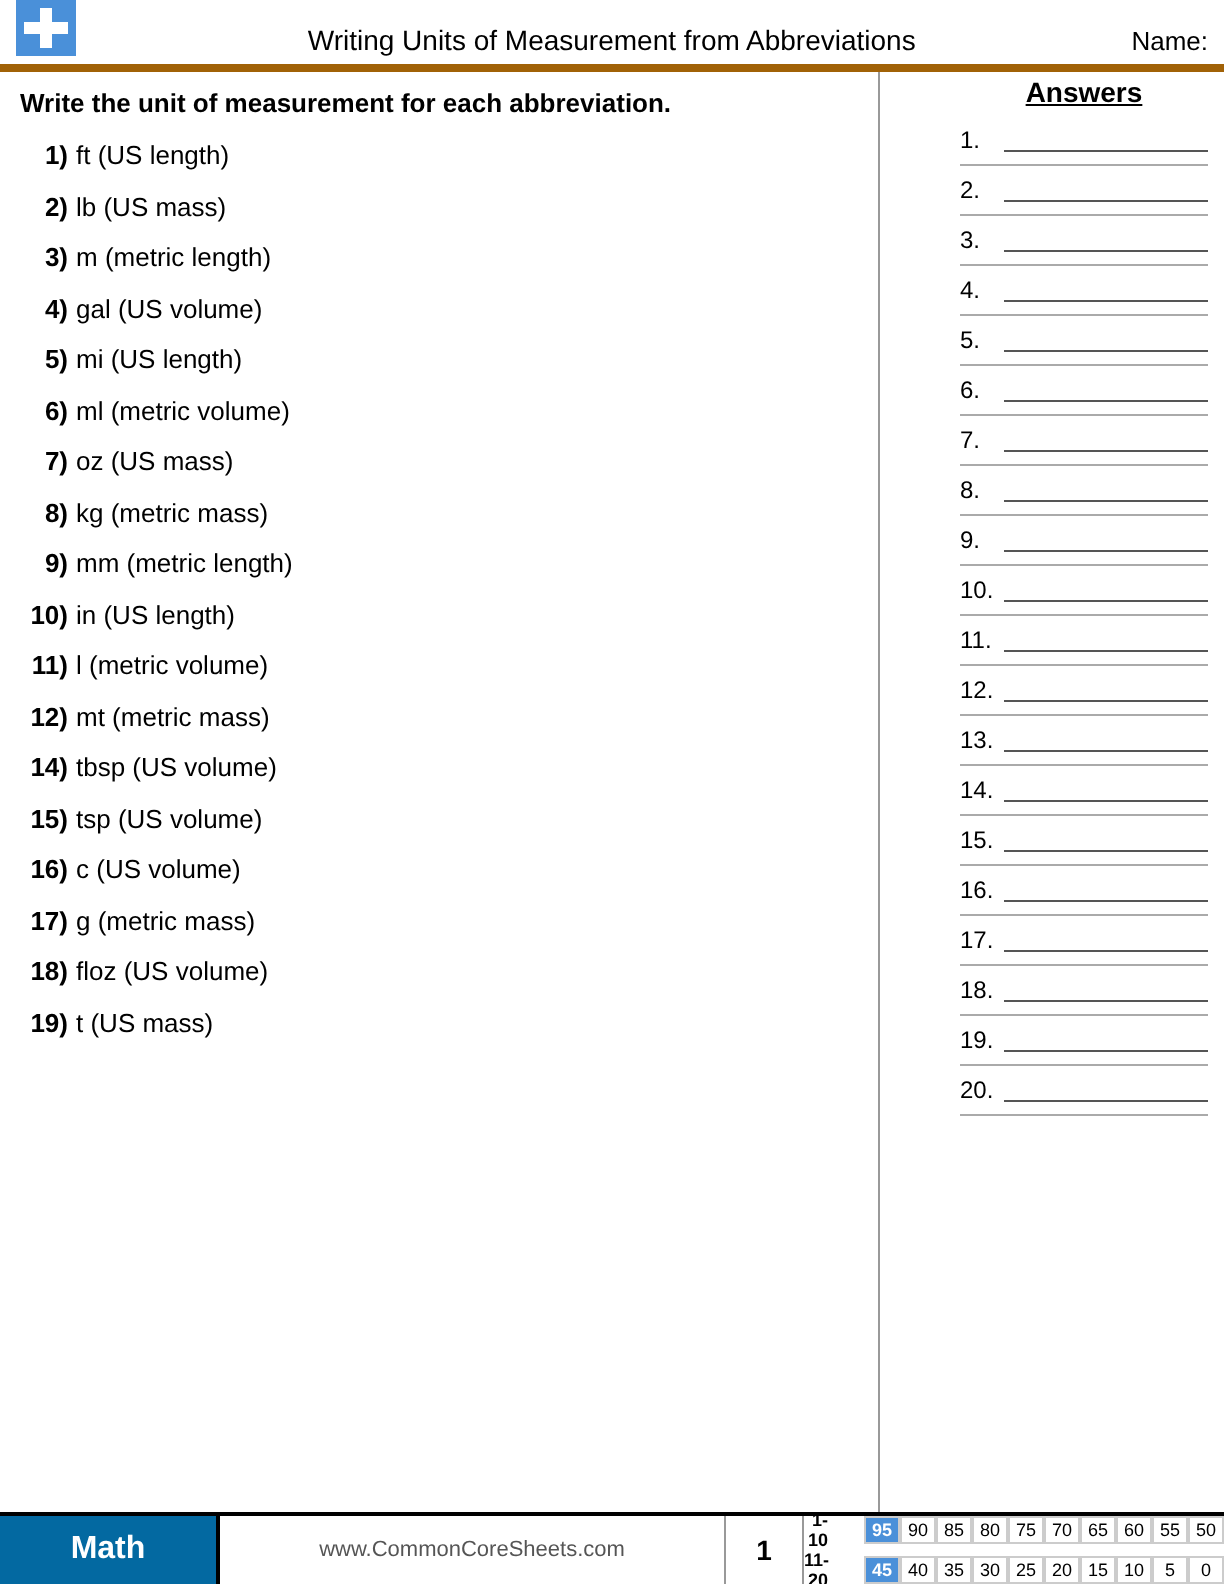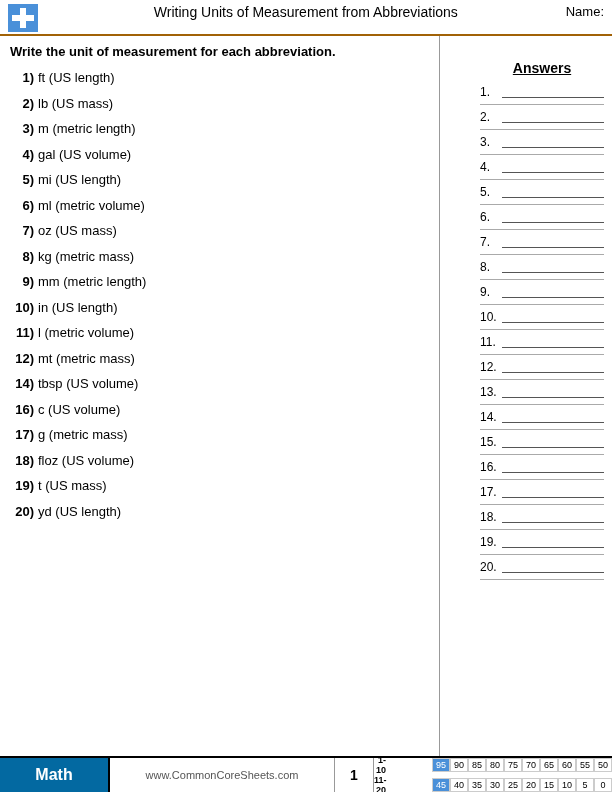--- a/index.html
+++ b/index.html
@@ -9,22 +9,22 @@
       font-family: Arial, sans-serif;
       font-size: 13px;
       background: #fff;
       color: #000;
       overflow: hidden;
     }
 
     
     .header {
       display: flex;
-      align-items: flex-start;
-      border-bottom: 2px solid #a16207;
+      align-items: flex-end;
+      border-bottom: 4px solid #a16207;
       padding: 4px 8px;
       height: 36px;
     }
     .logo {
       width: 30px;
       height: 28px;
       margin-right: 8px;
       flex-shrink: 0;
     }
     .header-title {
@@ -70,21 +70,21 @@
     .question-num {
       min-width: 28px;
       font-weight: bold;
       text-align: right;
       padding-right: 4px;
     }
 
     
     .right-panel {
       width: 140px;
-      padding: 24px 8px;
+      padding: 2px 8px;
     }
     .answers-title {
       text-align: center;
       font-size: 14px;
       font-weight: bold;
       text-decoration: underline;
       margin-bottom: 4px;
     }
     .answer-list {
       list-style: none;
@@ -162,22 +162,21 @@
     }
     .score-cell {
       width: 18px;
       text-align: center;
       border: 0.5px solid #ccc;
       padding: 1px 0;
     }
     .score-cell.highlight {
       background: #4a90d9;
       color: #fff;
-      font-weight: normal;
-      margin-left: 28px;
+      font-weight: bold;
     }
   </style>
 </head>
 <body>
 
 <div class="header">
 
   <svg class="logo" viewBox="0 0 30 28">
     <rect x="0" y="0" width="30" height="28" fill="#4a90d9"></rect>
     <rect x="12" y="4" width="6" height="20" fill="white"></rect>
@@ -238,38 +237,38 @@
     </li>
         <li class="question-item">
       <span class="question-num">12)</span>
       <span>mt (metric mass)</span>
     </li>
         <li class="question-item">
       <span class="question-num">14)</span>
       <span>tbsp (US volume)</span>
     </li>
         <li class="question-item">
+      <span class="question-num">15)</span>
+      <span>tsp (US volume)</span>
+    </li>
+        <li class="question-item">
       <span class="question-num">16)</span>
       <span>c (US volume)</span>
     </li>
         <li class="question-item">
       <span class="question-num">17)</span>
       <span>g (metric mass)</span>
     </li>
         <li class="question-item">
       <span class="question-num">18)</span>
       <span>floz (US volume)</span>
     </li>
         <li class="question-item">
       <span class="question-num">19)</span>
       <span>t (US mass)</span>
-    </li>
-        <li class="question-item">
-      <span class="question-num">20)</span>
-      <span>yd (US length)</span>
     </li>
       </ul>
   </div>
 
   <div class="right-panel">
     <div class="answers-title">Answers</div>
     <ul class="answer-list">
     <li class="answer-item">
       <span class="answer-num">1.</span>
       <span class="answer-line"></span>

